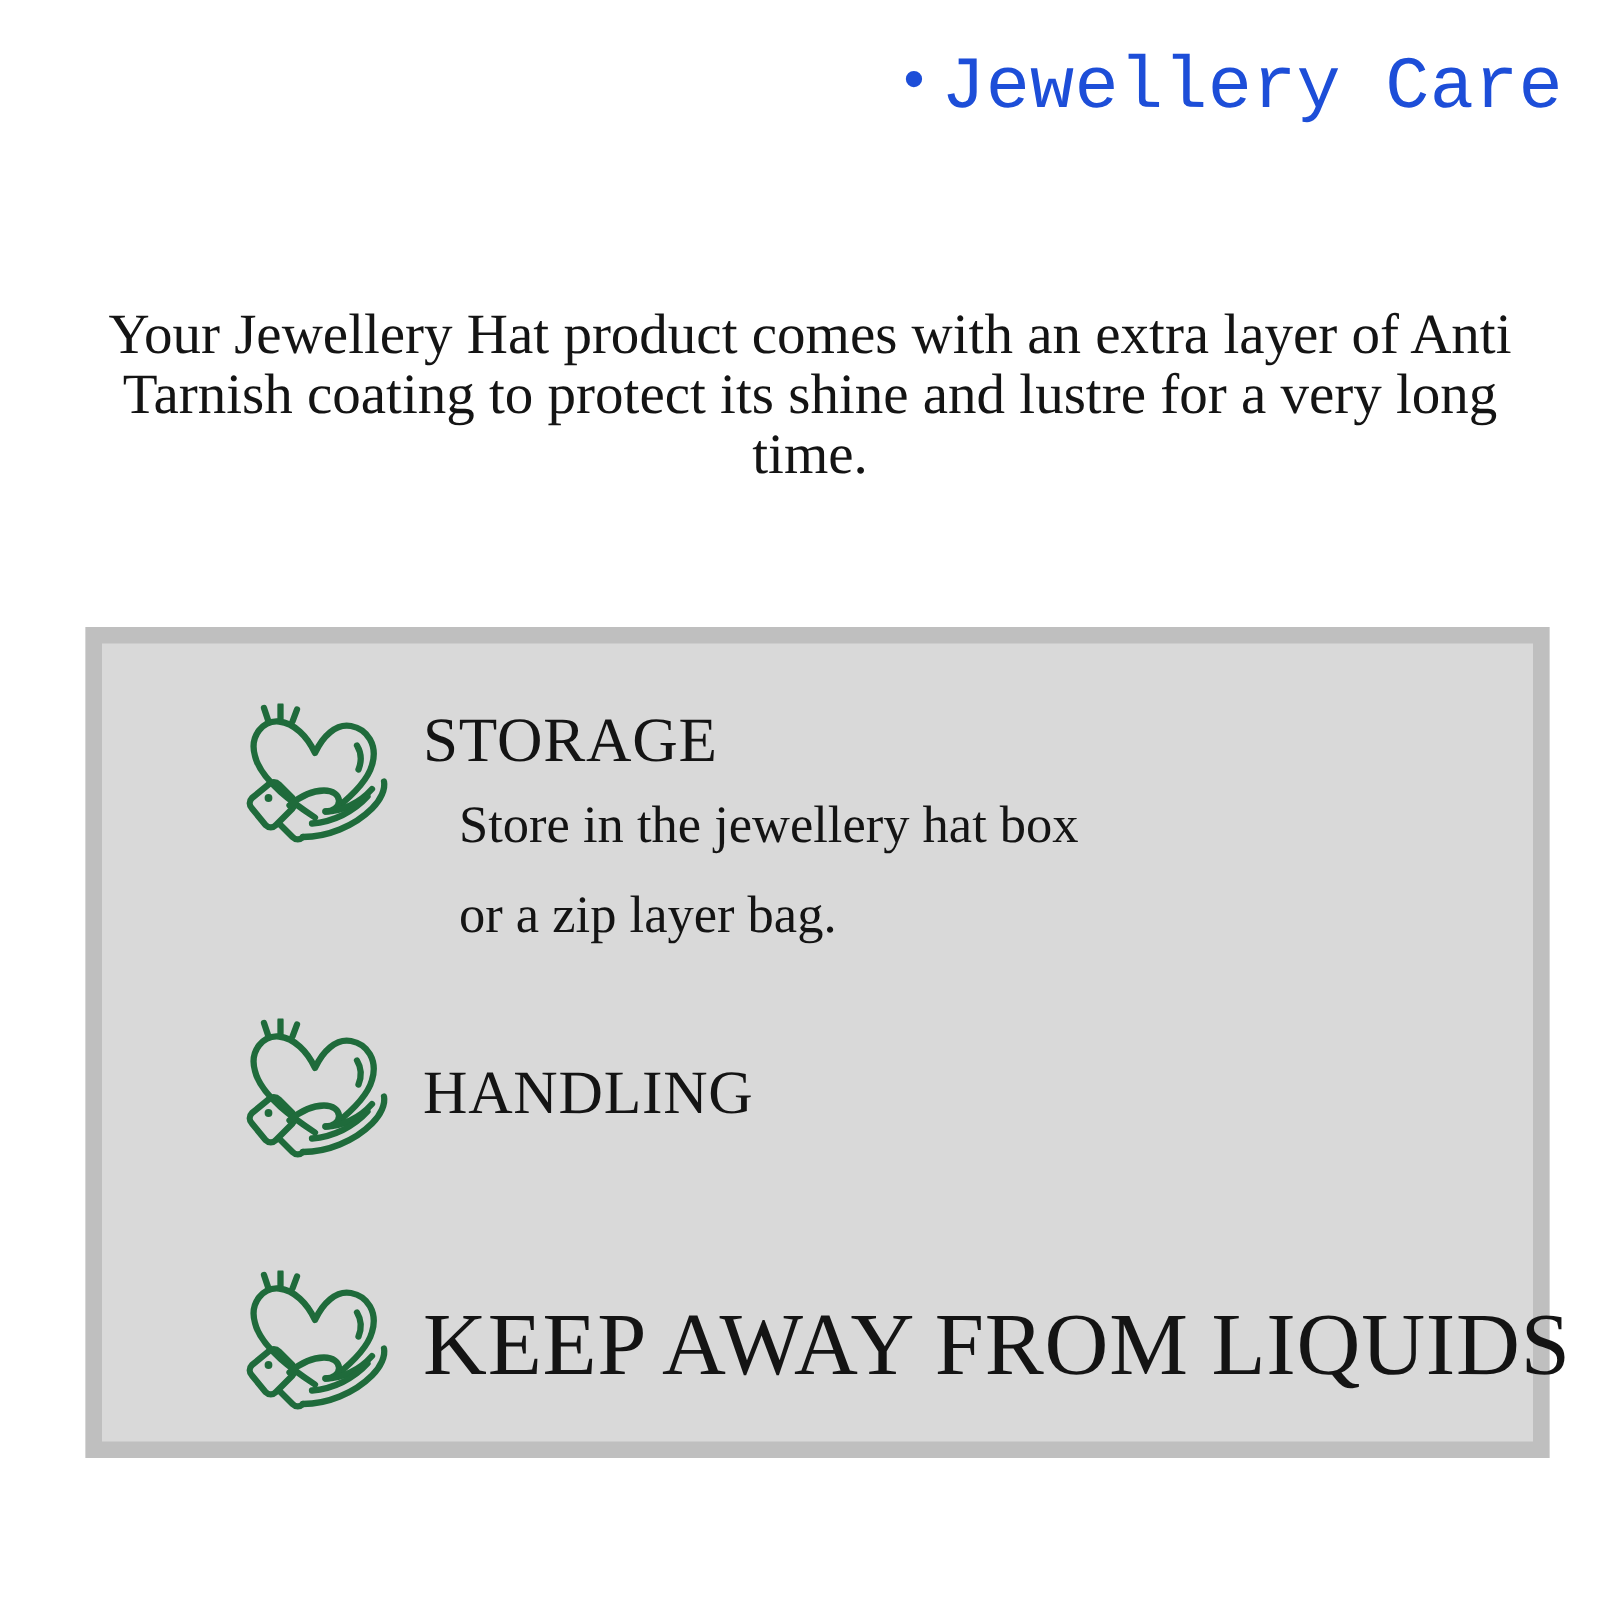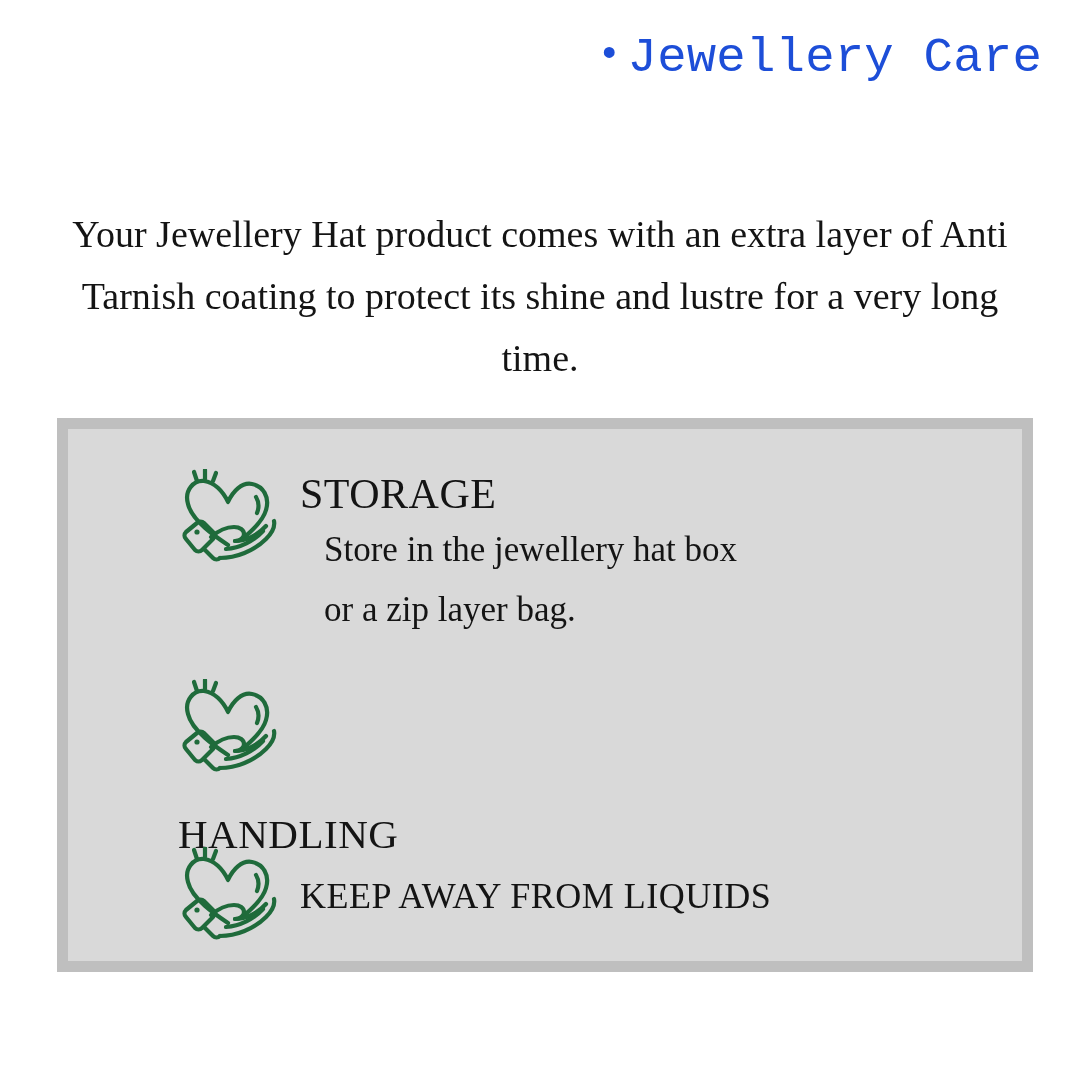--- a/index.html
+++ b/index.html
@@ -36,21 +36,21 @@
   }
 
   
   .intro {
     position: absolute;
     top: 165px;
     left: 70px;
     width: 940px;
     text-align: center;
     font-size: 38px;
-    line-height: 62px;
+    line-height: 40px;
     font-weight: 400;
     color: #141414;
     font-stretch: condensed;
   }
 
   
   .care-box {
     position: absolute;
     left: 57px;
     top: 418px;
@@ -64,24 +64,24 @@
 
   .care-list {
     position: relative;
     height: 100%;
   }
 
   .care-item {
     display: flex;
     align-items: flex-start;
     position: absolute;
-    left: 92px;
+    left: 74px;
   }
   .care-item.item-0 { top: 14px; }
-  .care-item.item-1 { top: 222px; flex-direction: column; }
+  .care-item.item-1 { top: 222px; }
   .care-item.item-2 { top: 392px; }
 
   .care-icon {
     width: 104px;
     height: 96px;
     flex: 0 0 104px;
     margin-right: 18px;
   }
   .care-icon svg {
     display: block;
@@ -96,21 +96,21 @@
   }
   .care-heading {
     font-size: 42px;
     line-height: 50px;
     font-weight: 400;
     letter-spacing: 0.5px;
     color: #141414;
     white-space: nowrap;
   }
   .care-item.item-1 .care-heading { font-size: 41px; }
-  .care-item.item-2 .care-heading { font-size: 36px; }
+  .care-item.item-2 .care-heading { font-size: 59px; }
 
   .care-desc {
     font-size: 35px;
     line-height: 58px;
     font-weight: 400;
     color: #141414;
     white-space: nowrap;
     font-stretch: condensed;
   }
   .care-item.item-0 .care-text { padding-top: 0; }

